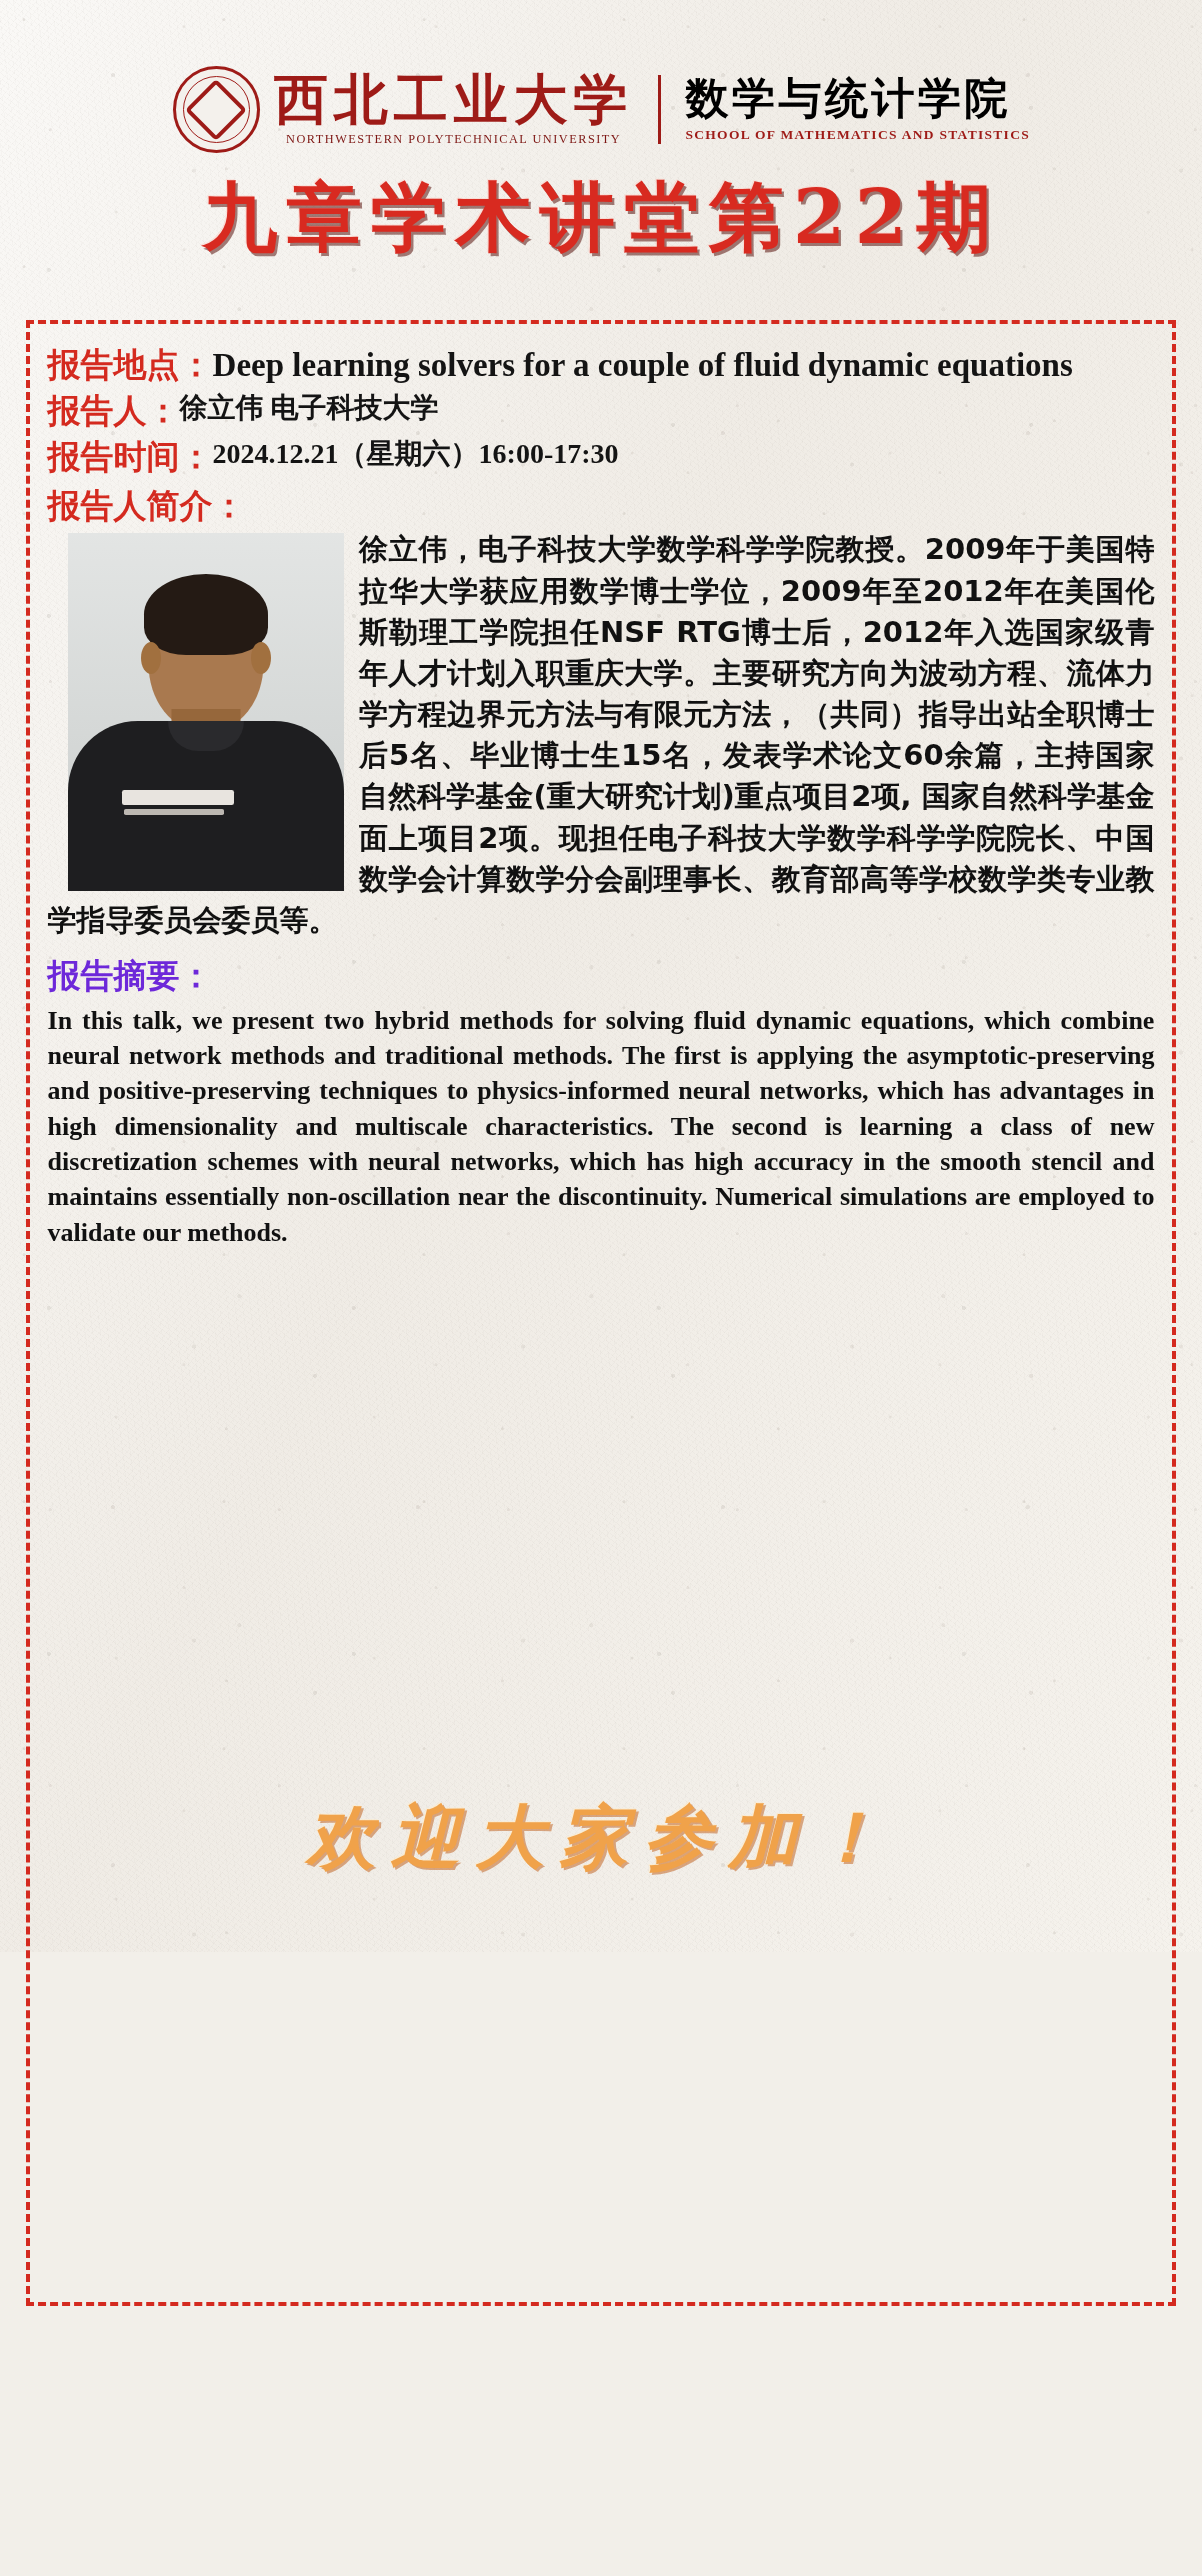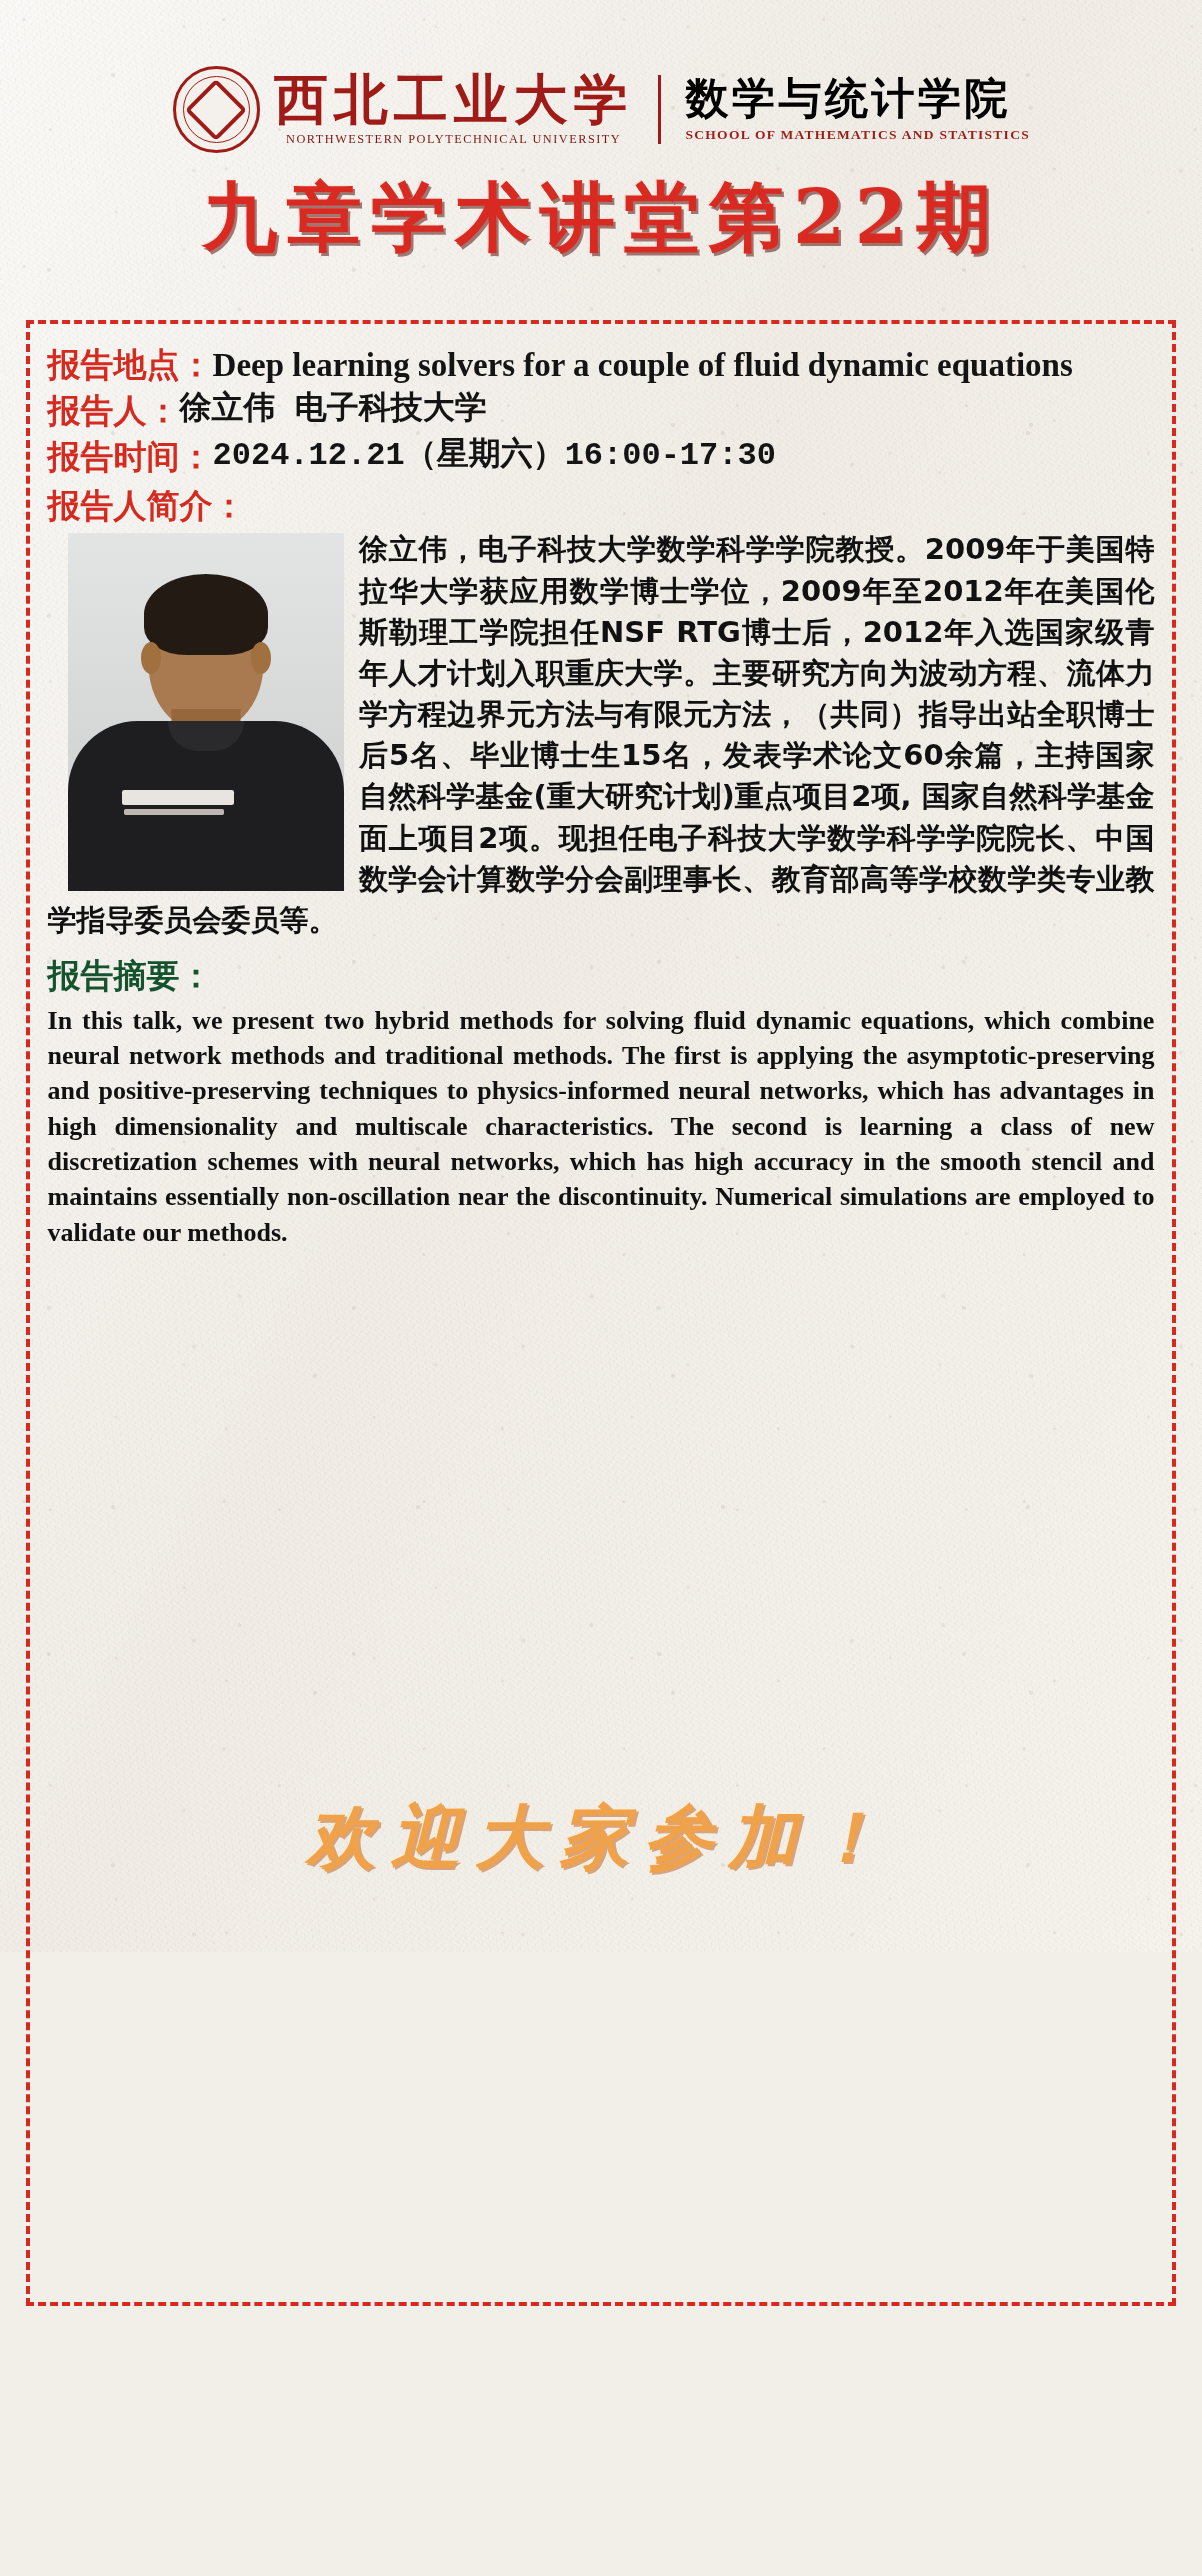--- a/index.html
+++ b/index.html
@@ -169,23 +169,23 @@
   .field-label {
     font-family: "DejaVu Serif", serif;
     font-weight: bold;
     font-size: 33px;
     color: #d42a1f;
     white-space: nowrap;
     line-height: 1.25;
     flex: 0 0 auto;
   }
   .field-value-cn {
-    font-family: Liberation Mono, monospace;
-    font-weight: bold;
-    font-size: 32px;
+    font-family: Liberation Serif, serif;
+    font-weight: bold;
+    font-size: 28px;
     color: #141414;
     line-height: 1.28;
   }
   .title-block {
     font-family: "Liberation Serif", serif;
     font-weight: bold;
     font-size: 33px;
     color: #141414;
     line-height: 1.3;
     margin-bottom: 3.5px;
@@ -301,21 +301,21 @@
     height: 5.9px;
     background: #bdb8b2;
     border-radius: 1.8px;
   }
 
   
   .abstract-label {
     font-family: "DejaVu Serif", serif;
     font-weight: bold;
     font-size: 33px;
-    color: #14532d;
+    color: #6d28d9;
     margin-top: 13px;
     margin-bottom: 3.5px;
   }
   .abstract-body {
     font-family: "Liberation Serif", serif;
     font-weight: bold;
     font-size: 26px;
     line-height: 1.36;
     color: #111;
     text-align: justify;

